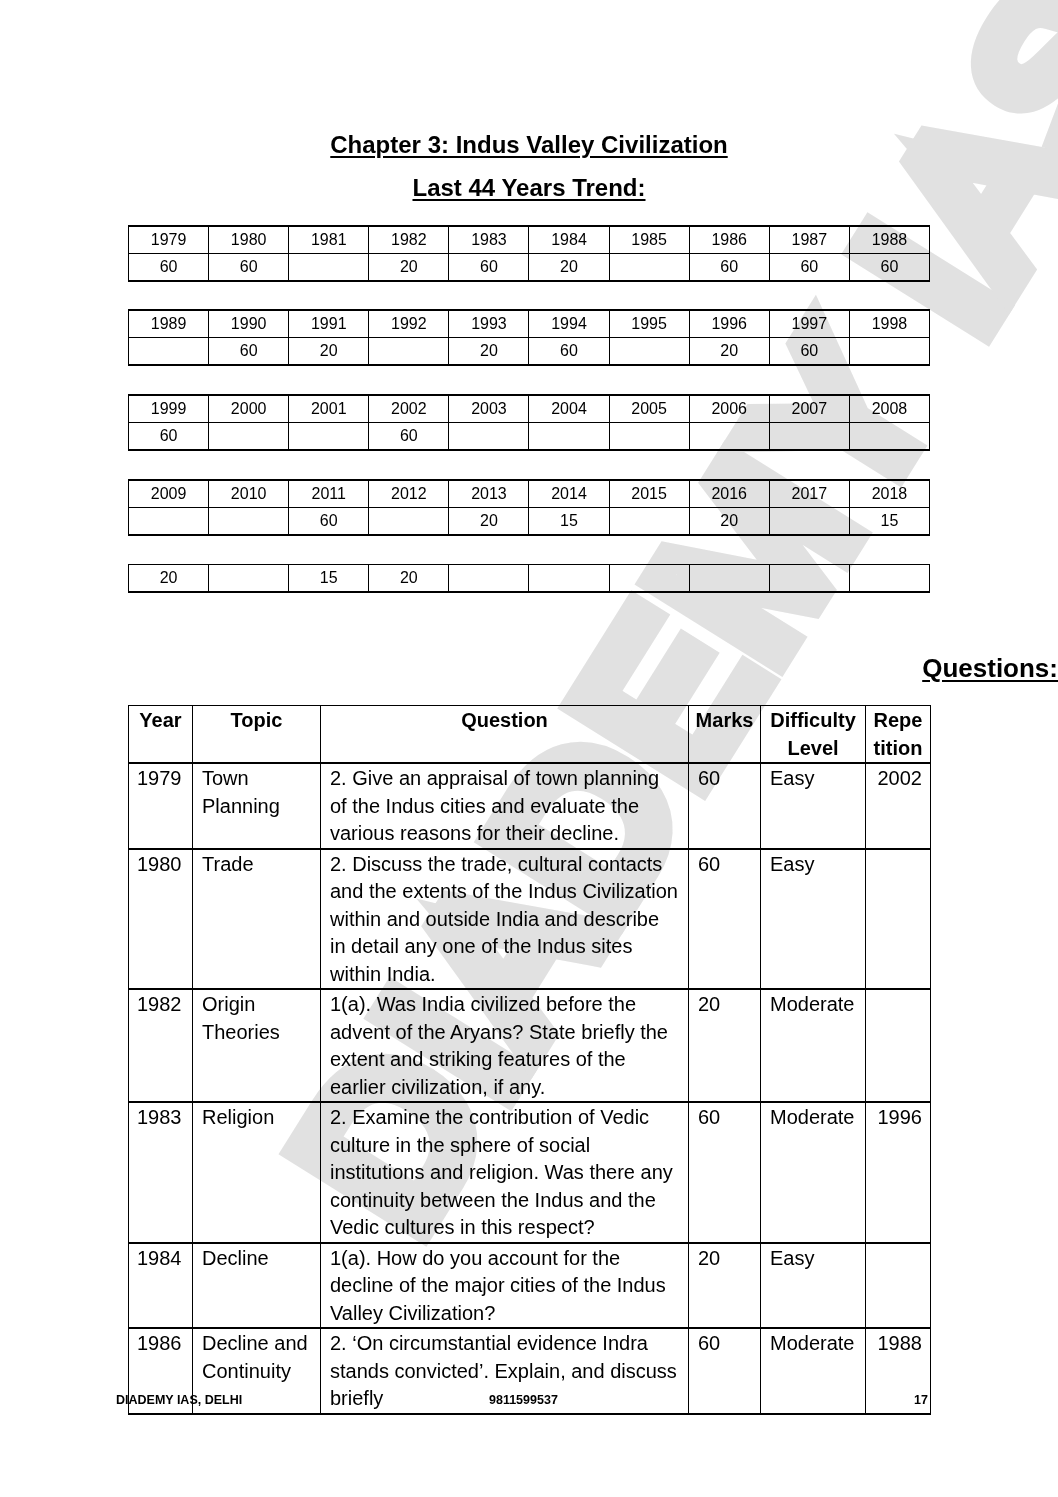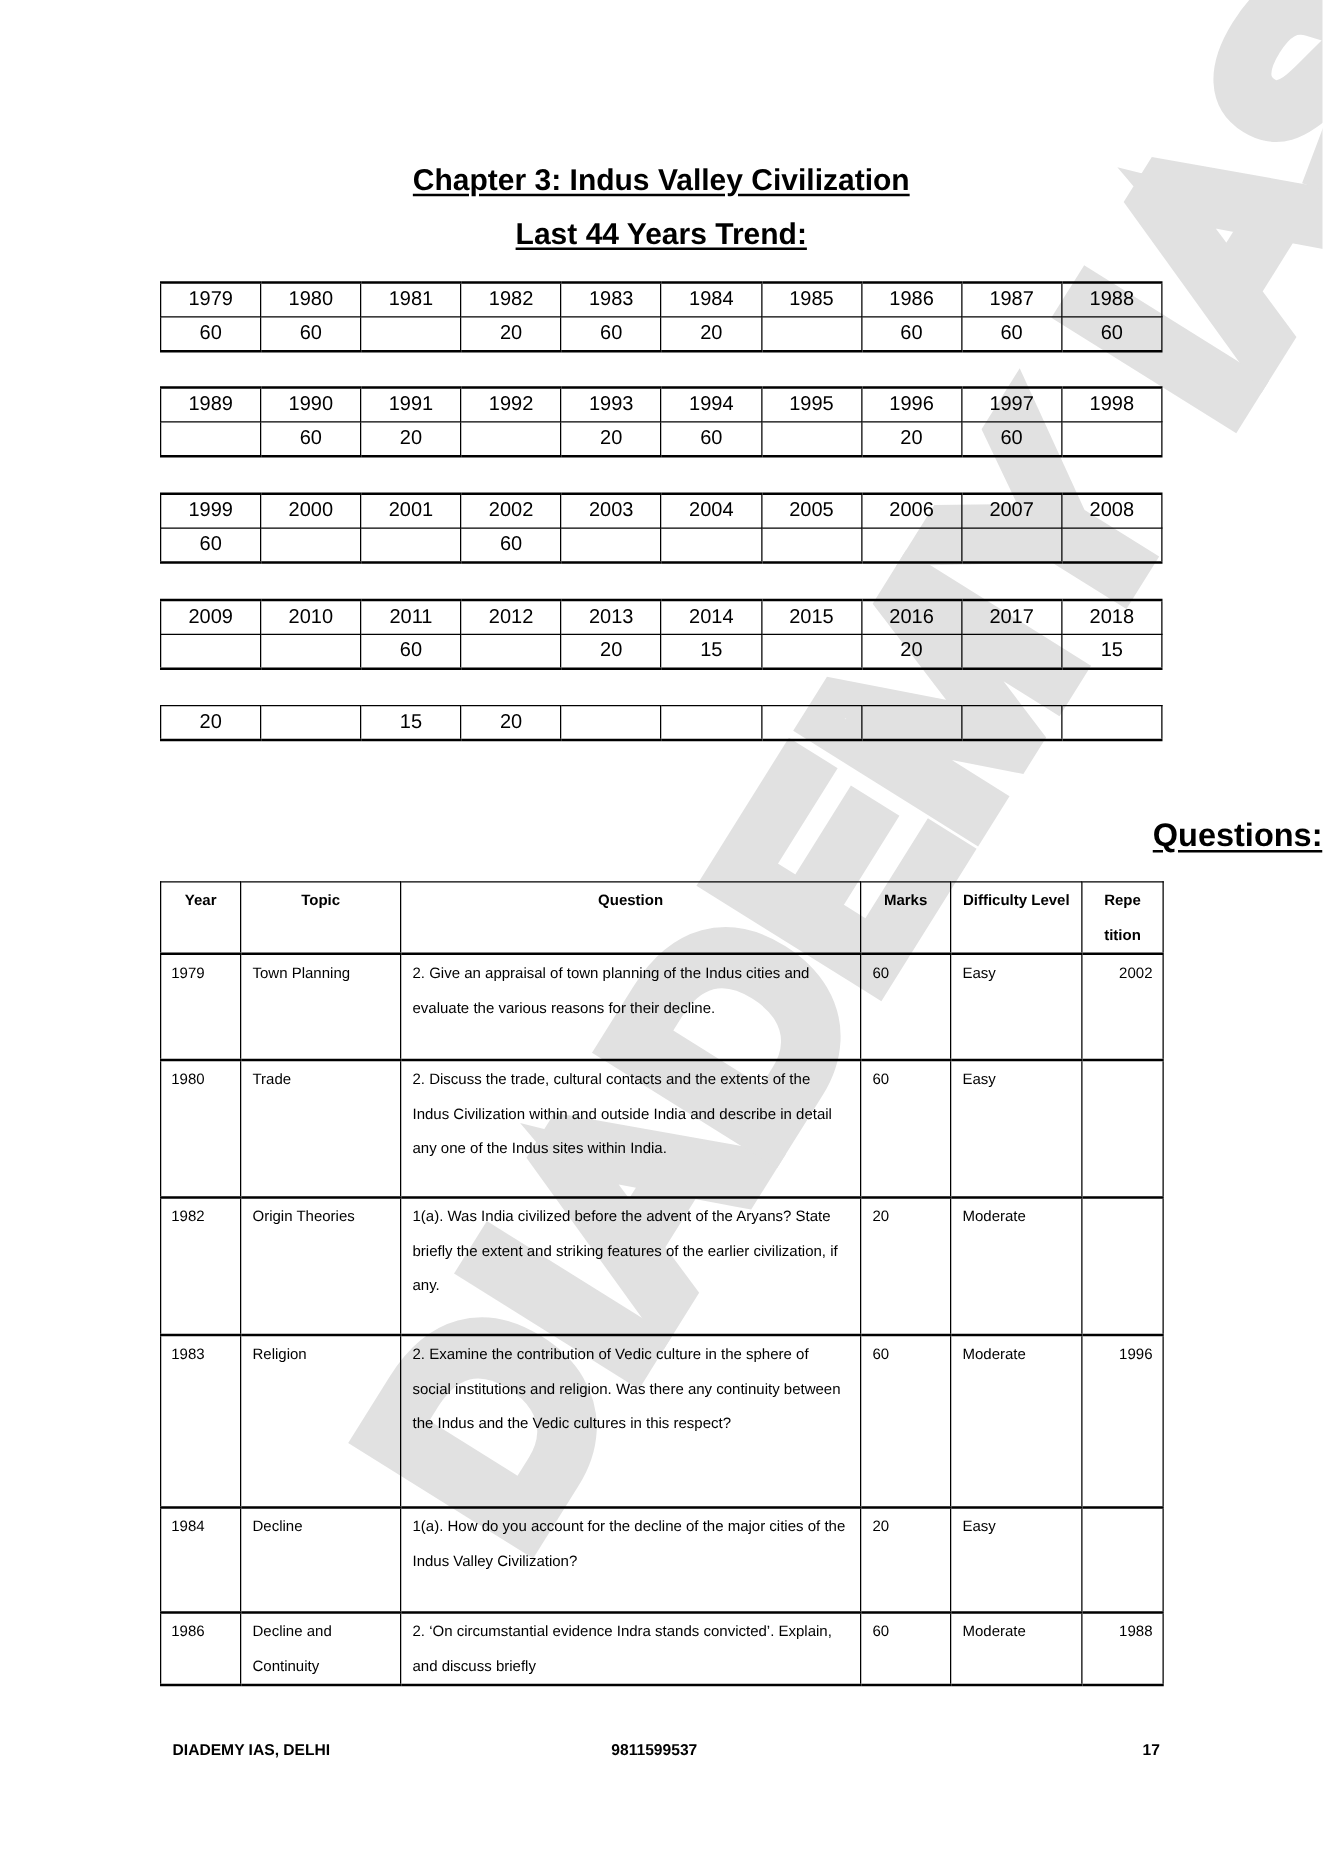--- a/index.html
+++ b/index.html
@@ -14,29 +14,29 @@
           text-decoration: underline; text-underline-offset: 3px; z-index: 2; }
     .title { top: 131px; font-size: 24px; }
     .subtitle { top: 174px; font-size: 24px; }
     .qtitle { top: 653px; font-size: 26px; text-align: right; }
     table { border-collapse: collapse; position: absolute; left: 128px; width: 802px;
             z-index: 1; background: transparent; table-layout: fixed; }
     .trend td { border: 1.5px solid #000; height: 26px; text-align: center; font-size: 16px;
                 padding: 0; vertical-align: middle; }
     .trend tr.vals td { border-bottom-width: 2.5px; }
     .trend tr.years td { border-top-width: 2px; }
-    .qtable th, .qtable td { border: 1.5px solid #000; font-size: 12px; line-height: 27.5px;
+    .qtable th, .qtable td { border: 1.5px solid #000; font-size: 20px; line-height: 27.5px;
                              vertical-align: top; padding: 1px 9px 0 9px; text-align: left; margin-top: 15px; }
     .qtable th { font-weight: bold; text-align: center; padding: 1px 4px 0 4px; }
     .qtable td.num { padding-left: 8px; }
     .qtable td.rep { text-align: right; padding-right: 8px; }
     .qtable tr.row td { border-top-width: 2.5px; }
     .qtable tr.last td { border-bottom-width: 2.5px; }
     .footer { position: absolute; top: 1393px; font-size: 12.5px; font-weight: bold; z-index: 2; }
-    .f-left { left: 138px; }
+    .f-left { left: 116px; }
     .f-mid { left: 489px; }
     .f-right { left: 914px; }
   </style>
 </head>
 <body>
 
 <div class="watermark">DIADEMY IAS</div>
 
 <div class="h1 title">Chapter 3: Indus Valley Civilization</div>
 <div class="h1 subtitle">Last 44 Years Trend:</div>

